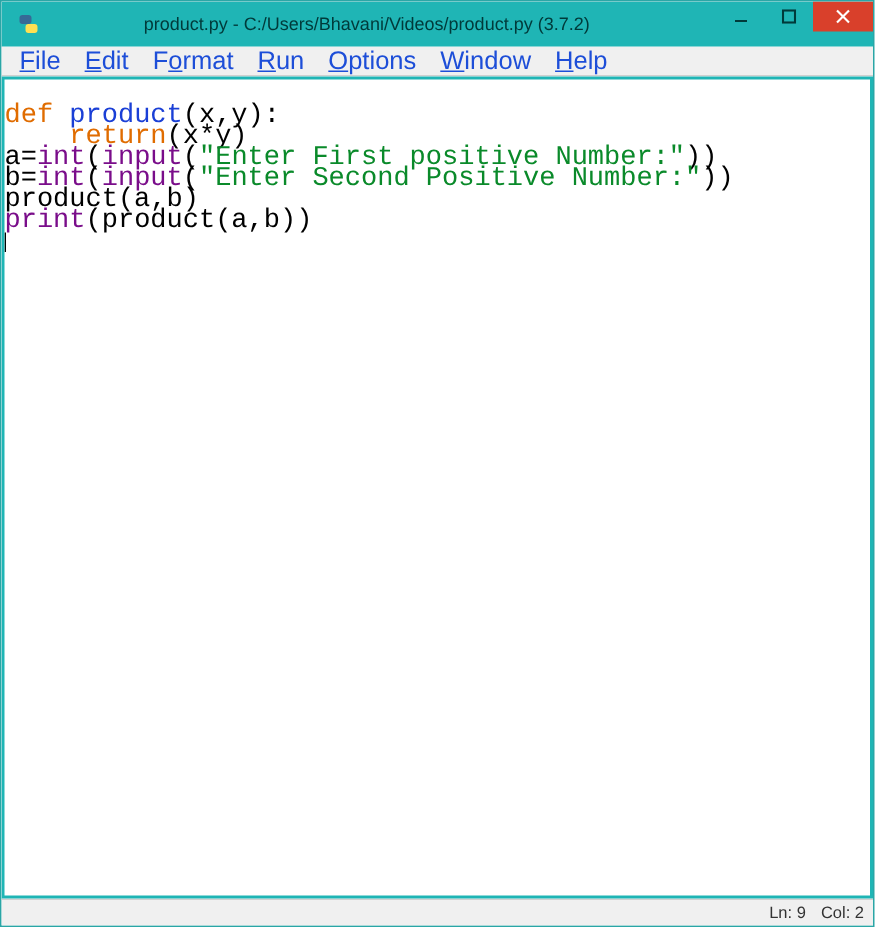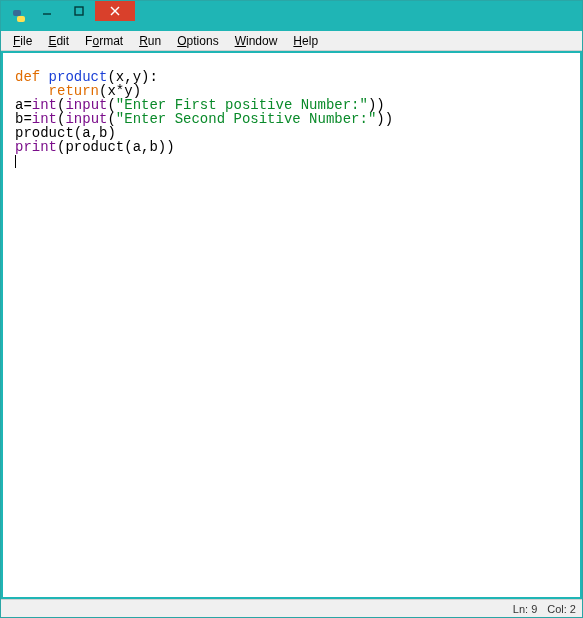--- a/index.html
+++ b/index.html
@@ -59,41 +59,41 @@
     height: 20px;
     background: #f0f0f0;
     border-bottom: 1px solid #d0d0d0;
     display: flex;
     align-items: center;
     padding: 0 6px;
     gap: 4px;
   }
   .menubar .menu-item {
     padding: 1px 6px;
-    font-size: 12px;
-    color: #000000;
+    font-size: 17px;
+    color: #1d4ed8;
     cursor: default;
     text-align: center;
   }
   .menubar .menu-item .ul { text-decoration: underline; }
   .editor {
     flex: 1;
     background: #fff;
     border: 2px solid #1fb5b5;
     border-top: 2px solid #1fb5b5;
     border-bottom: 2px solid #1fb5b5;
     margin: 0;
     overflow: auto;
     position: relative;
   }
   .code {
     font-family: "Courier New", monospace;
-    font-size: 14px;
+    font-size: 18px;
     line-height: 14px;
-    padding: 3px 12px;
+    padding: 3px 0;
     white-space: pre;
   }
   .kw-def { color: #e06c00; }
   .fn-name { color: #1a3fd6; }
   .kw-ret { color: #e06c00; }
   .builtin { color: #7a0d8a; }
   .string  { color: #0a8a2a; }
   .plain   { color: #000; }
   .cursor {
     display: inline-block;
@@ -119,20 +119,21 @@
 </head>
 <body>
 
 <div class="titlebar">
   <div class="icon py-icon">
     <svg width="16" height="16" viewBox="0 0 16 16">
       <rect x="2" y="2" width="8" height="6" rx="2" fill="#366a96"></rect>
       <rect x="6" y="8" width="8" height="6" rx="2" fill="#ffe052"></rect>
     </svg>
   </div>
+  <div class="title">product.py - C:/Users/Bhavani/Videos/product.py (3.7.2)</div>
   <div class="window-controls">
     <div class="btn">
       <svg width="10" height="10">
           <line x1="1" y1="8" x2="9" y2="8" stroke="#003a3a" stroke-width="1.4"></line>
         </svg>
     </div>
     <div class="btn">
       <svg width="10" height="10">
           <rect x="1" y="1" width="8" height="8" fill="none" stroke="#003a3a" stroke-width="1.4"></rect>
         </svg>

